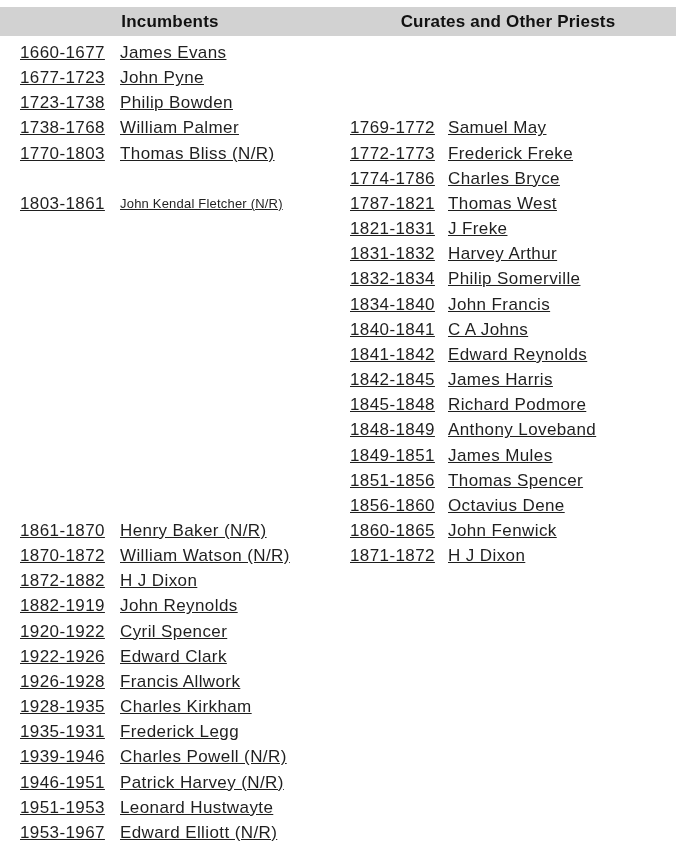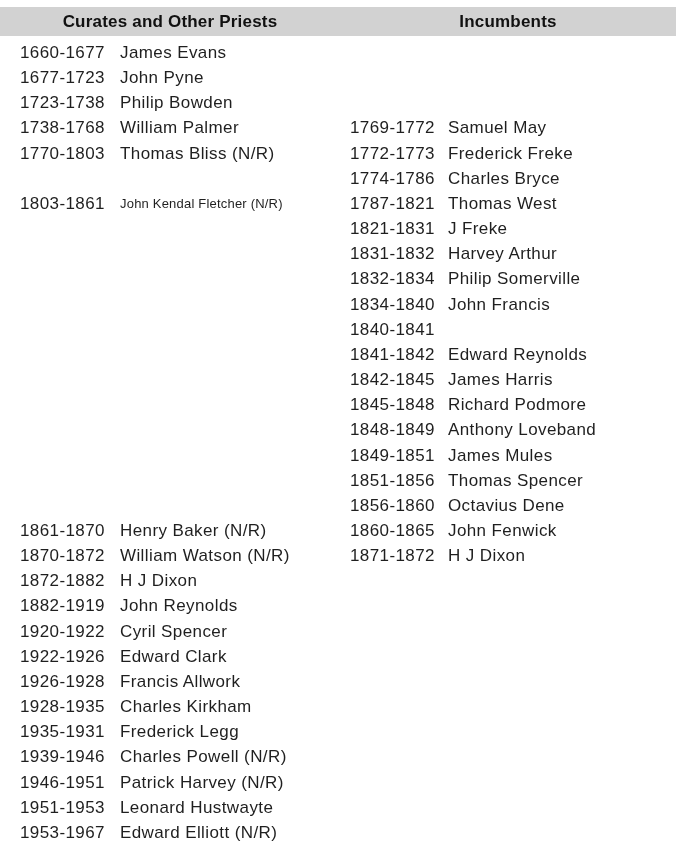--- a/index.html
+++ b/index.html
@@ -30,20 +30,21 @@
   }
   .hcell {
     text-align: center;
     font-weight: bold;
     font-size: 17px;
     letter-spacing: 0.2px;
     color: #111111;
   }
   .rows {
     padding-top: 4px;
+    text-decoration: underline;
   }
   .row {
     display: grid;
     grid-template-columns: 20px 100px 230px 98px 1fr;
     height: 25.16px;
     line-height: 25.16px;
     font-size: 17px;
     letter-spacing: 0.4px;
     white-space: nowrap;
   }
@@ -53,22 +54,22 @@
   .cell.compact {
     font-size: 13px;
     letter-spacing: 0.2px;
   }
 </style>
 </head>
 <body style="color: rgb(31, 31, 31);">
 
 <div class="page">
   <div class="header-bar" style="background: rgb(210, 210, 210);">
+    <div class="hcell">Incumbents</div>
     <div class="hcell">Curates and Other Priests</div>
-    <div class="hcell">Incumbents</div>
   </div>
   <div class="rows" id="rows">
       <div class="row">
         <div></div>
         <div class="cell years">1660-1677</div>
         <div class="cell name">James Evans</div>
         <div class="cell years"></div>
         <div class="cell name"></div>
       </div>
       <div class="row">
@@ -139,20 +140,21 @@
         <div class="cell years"></div>
         <div class="cell name"></div>
         <div class="cell years">1834-1840</div>
         <div class="cell name">John Francis</div>
       </div>
       <div class="row">
         <div></div>
         <div class="cell years"></div>
         <div class="cell name"></div>
         <div class="cell years">1840-1841</div>
+        <div class="cell name">C A Johns</div>
       </div>
       <div class="row">
         <div></div>
         <div class="cell years"></div>
         <div class="cell name"></div>
         <div class="cell years">1841-1842</div>
         <div class="cell name">Edward Reynolds</div>
       </div>
       <div class="row">
         <div></div>

